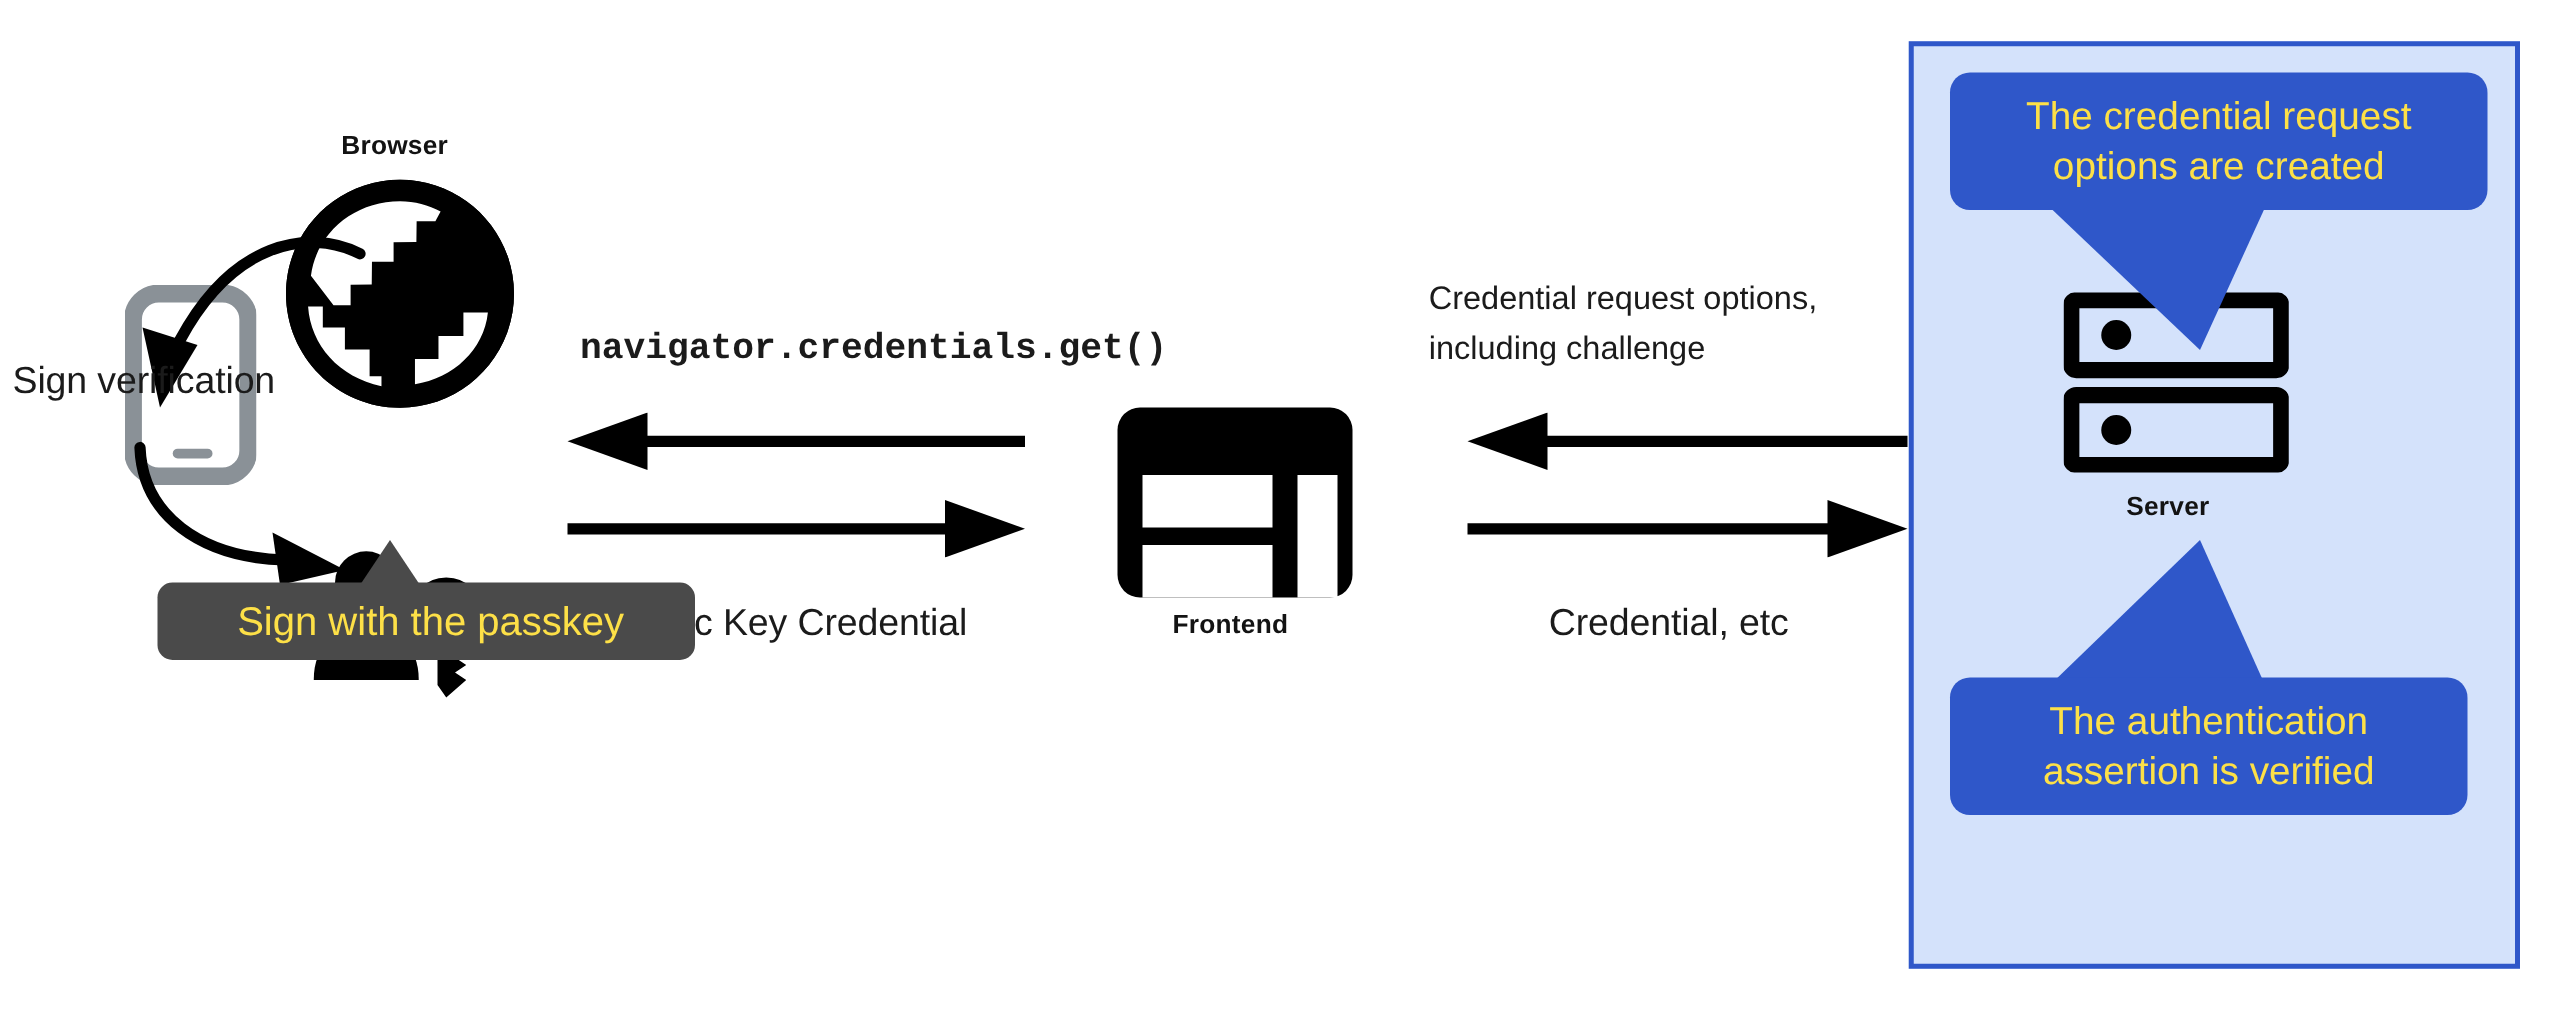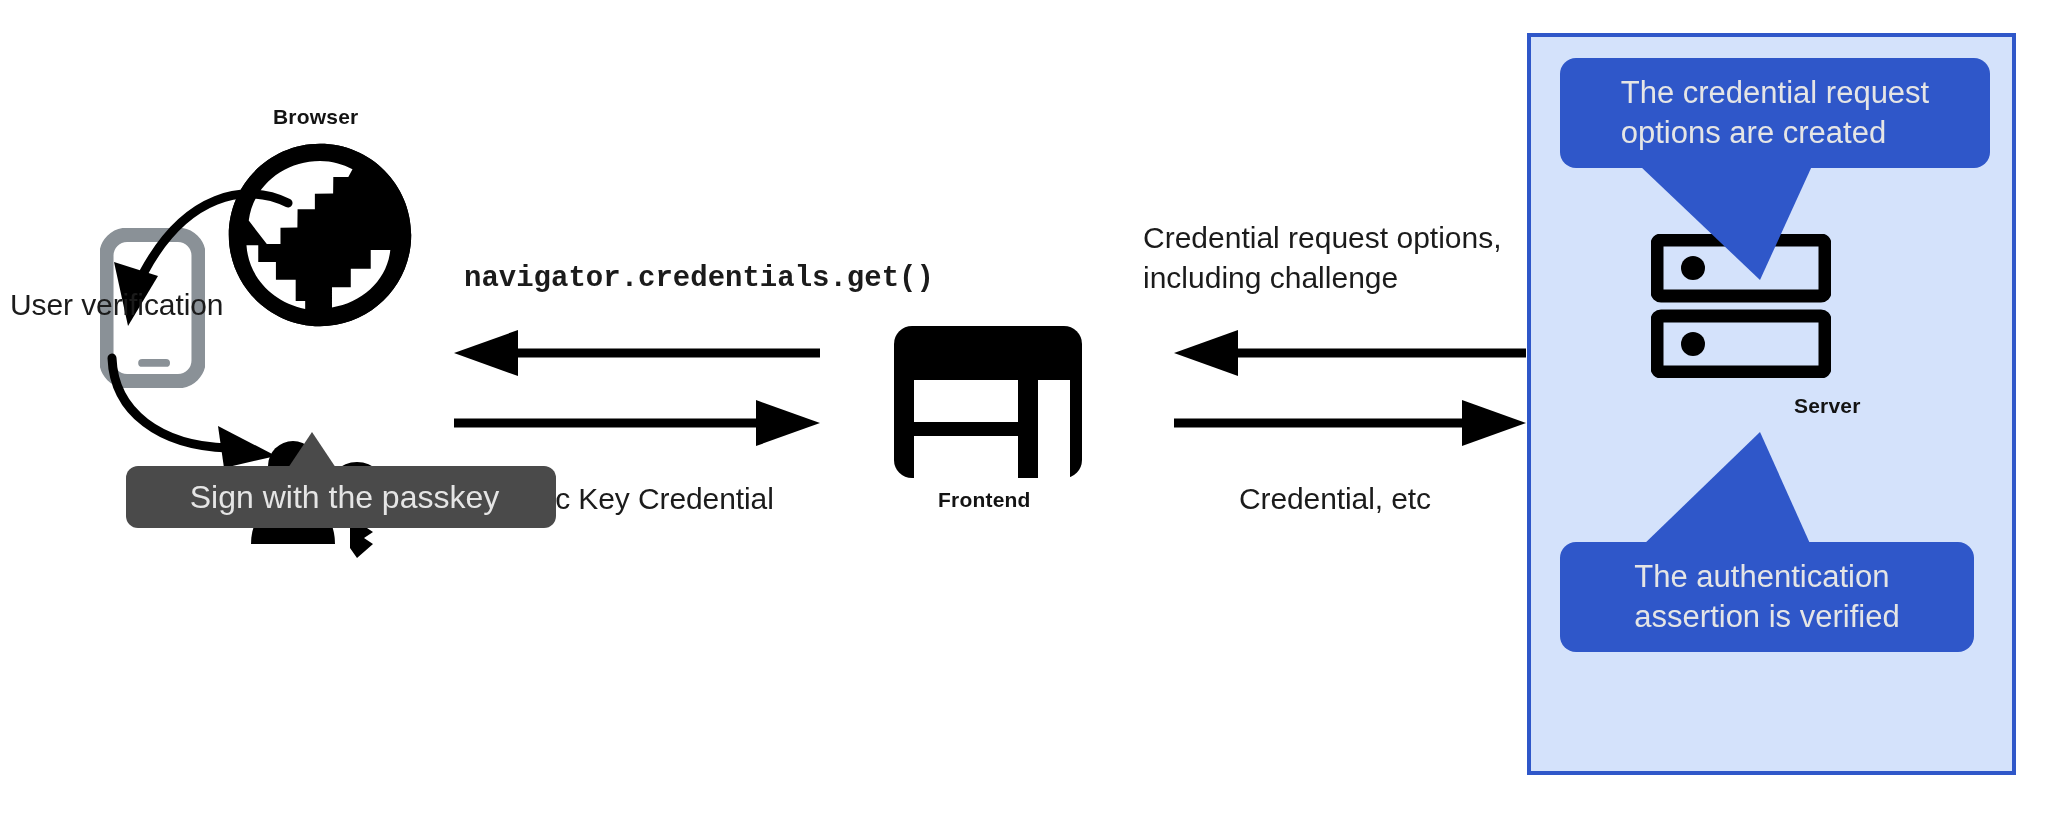--- a/index.html
+++ b/index.html
@@ -41,45 +41,46 @@
     font-family: "Liberation Mono", "DejaVu Sans Mono", monospace;
     font-weight: 700;
     font-size: 29px;
     color: #1b1b1b;
     white-space: nowrap;
     letter-spacing: 0px;
   }
   .label-multiline {
     font-family: "Liberation Sans", sans-serif;
     font-weight: 400;
-    font-size: 30px;
+    font-size: 26px;
     line-height: 40px;
     color: #1b1b1b;
     white-space: pre-line;
   }
 
   
   .server-panel {
     background: #d4e2fb;
     border: 4px solid #2f57c9;
     box-sizing: border-box;
   }
 
   
   .callout {
     box-sizing: border-box;
     border-radius: 16px;
     display: flex;
     align-items: center;
     justify-content: center;
+    text-align: center;
     font-family: "Liberation Sans", sans-serif;
     font-weight: 400;
     font-size: 31px;
     line-height: 40px;
-    color: #e5e5e5;
+    color: #fde047;
     white-space: pre-line;
     padding: 10px 22px;
   }
   .callout-blue { background: #2f57c9; }
   .callout-dark { background: #4a4a4a; border-radius: 12px; font-size: 32px; }
 
   
   .icon-svg { display: block; }
 </style>
 </head>
@@ -120,21 +121,21 @@
     </svg>
   </div>
 
   <div class="abs" style="left:100px; top:352px; width:190px; height:120px;">
     <svg class="icon-svg" width="190" height="120" viewBox="0 0 190 120">
       <path d="M12 6 C14 60, 60 94, 128 96" fill="none" stroke="#000000" stroke-width="9" stroke-linecap="round"></path>
       <polygon points="176,104 118,74 124,116" fill="#000000"></polygon>
     </svg>
   </div>
 
-  <div class="abs label-plain" style="left:10px; top:288px;">User verification</div>
+  <div class="abs label-plain" style="left:10px; top:288px;">Sign verification</div>
 
   <div class="abs" style="left:245px; top:440px; width:145px; height:125px;">
     <svg class="icon-svg" width="145" height="125" viewBox="0 0 145 125">
       <circle cx="48" cy="26" r="25" fill="#000000"></circle>
       <path d="M6 104 C6 76, 24 60, 48 60 C72 60, 90 76, 90 104 Z" fill="#000000"></path>
       <circle cx="112" cy="52" r="23" fill="none" stroke="#000000" stroke-width="14"></circle>
       <path d="M105 74 L119 74 L119 86 L128 92 L119 98 L128 104 L112 118 L105 108 Z" fill="#000000"></path>
     </svg>
   </div>
 
@@ -201,21 +202,21 @@
 options are created</div>
 
   <div class="abs" style="left:1651px; top:234px; width:180px; height:144px;">
     <svg class="icon-svg" width="180" height="144" viewBox="0 0 180 144">
       <rect x="6" y="6" width="168" height="56" rx="4" fill="none" stroke="#000000" stroke-width="13"></rect>
       <circle cx="42" cy="34" r="12" fill="#000000"></circle>
       <rect x="6" y="82" width="168" height="56" rx="4" fill="none" stroke="#000000" stroke-width="13"></rect>
       <circle cx="42" cy="110" r="12" fill="#000000"></circle>
     </svg>
   </div>
-  <div class="abs label-bold" style="left:1794px; top:394px;">Server</div>
+  <div class="abs label-bold" style="left:1701px; top:394px;">Server</div>
 
   <div class="abs" style="left:1620px; top:430px; width:230px; height:120px; z-index:1;">
     <svg class="icon-svg" width="230" height="120" viewBox="0 0 230 120">
       <polygon points="140,2 192,118 20,118" fill="#2f57c9"></polygon>
     </svg>
   </div>
   <div class="abs callout callout-blue" style="left:1560px; top:542px; width:414px; height:110px; z-index:2;">The authentication
 assertion is verified</div>
 
 </div>

